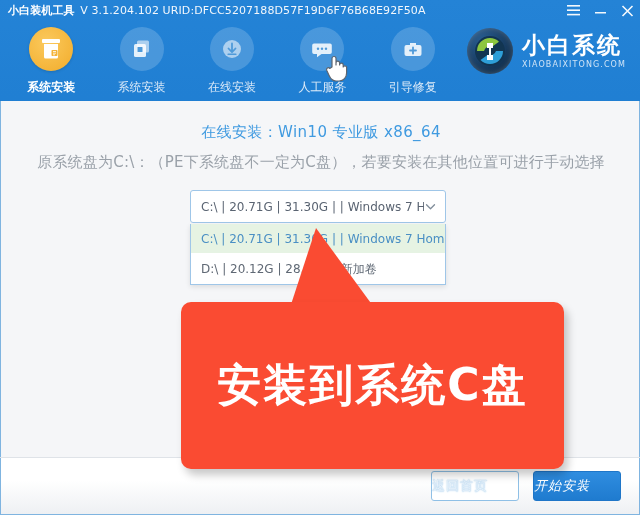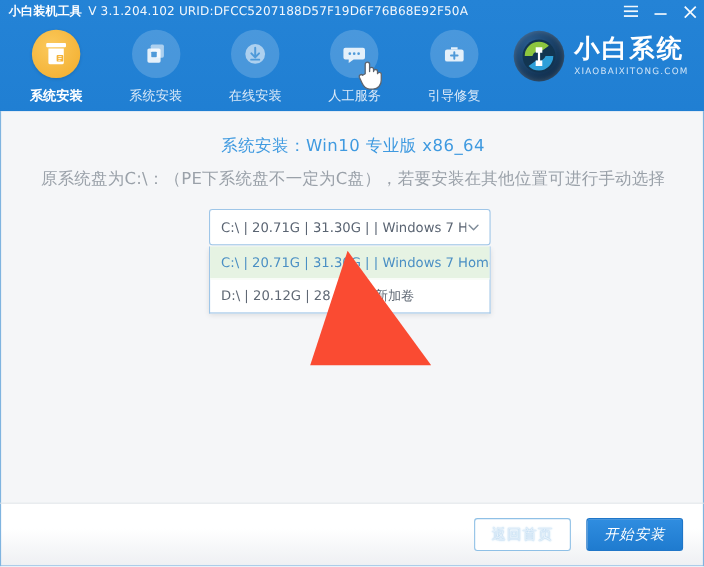--- a/index.html
+++ b/index.html
@@ -276,21 +276,21 @@
     padding-right: 18px;
     gap: 14px;
   }
   .btn {
     height: 30px;
     min-width: 88px;
     border-radius: 3px;
     font-size: 13px;
     display: flex;
     align-items: center;
-    justify-content: center;
+    justify-content: flex-start;
     cursor: pointer;
     box-sizing: border-box;
     letter-spacing: 1px;
   }
   .btn-secondary {
     background: #ffffff;
     border: 1px solid #8fc0e6;
     color: #ffffff;
     text-shadow: 0 0 1px #8fc0e6;
     color: #e8f2fb;
@@ -419,39 +419,42 @@
       </div>
       <div class="logo-text">
         <div class="logo-cn">小白系统</div>
         <div class="logo-en">XIAOBAIXITONG.COM</div>
       </div>
     </div>
   </div>
 
   <div class="content">
 
-    <div class="prep-title">系统安装：Win10 专业版 x86_64</div>
+    <div class="prep-title">在线安装：Win10 专业版 x86_64</div>
     <div class="prep-sub">原系统盘为C:\：（PE下系统盘不一定为C盘），若要安装在其他位置可进行手动选择</div>
 
     <div class="select-box">
       <div class="select-value">C:\ | 20.71G | 31.30G |  | Windows 7 Hom</div>
       <svg class="chev" viewBox="0 0 13 13">
         <path d="M2.5 4.8 L6.5 8.8 L10.5 4.8" stroke="#7f8c99" stroke-width="1.3" fill="none" stroke-linecap="round" stroke-linejoin="round"></path>
       </svg>
     </div>
 
     <div class="dropdown">
       <div class="dd-item selected">C:\ | 20.71G | 31.30G |  | Windows 7 Home B...</div>
       <div class="dd-item">D:\ | 20.12G | 28.70G | 新加卷</div>
     </div>
   </div>
 
   <svg class="callout-arrow" viewBox="0 0 120 110">
     <path d="M42 0 L118 104 L8 104 Z" fill="#fa4b32"></path>
   </svg>
+  <div class="callout">
+    <div class="callout-text">安装到系统C盘</div>
+  </div>
 
   <div class="divider-top"></div>
 
   <div class="footer">
     <div class="btn btn-secondary">
       <span>返回首页</span>
     </div>
     <div class="btn btn-primary">
       <span>开始安装</span>
     </div>

